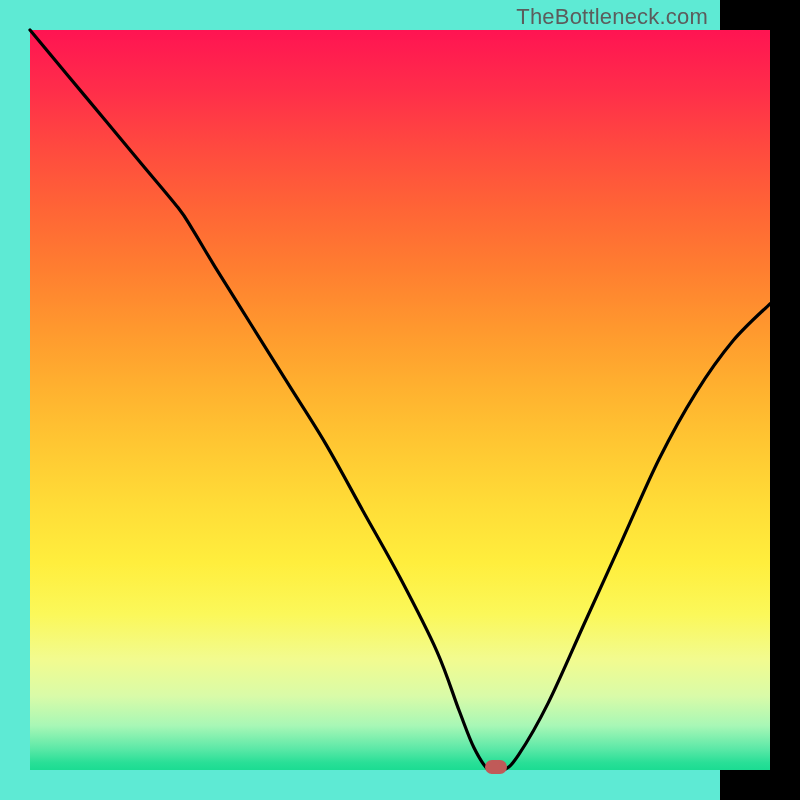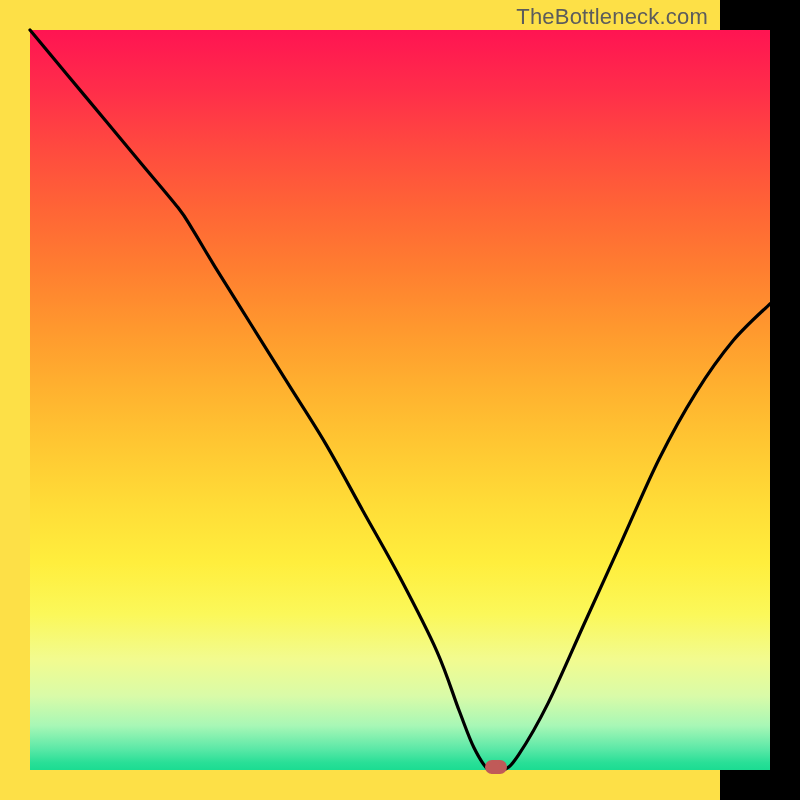--- a/index.html
+++ b/index.html
@@ -1,21 +1,21 @@
 <!DOCTYPE html>
 <html><head>
 <meta charset="utf-8">
 <style>
   * { margin: 0; padding: 0; box-sizing: border-box; }
   html, body { width: 800px; height: 800px; overflow: hidden; background: #000; }
   .frame {
     position: relative;
     width: 720px;
     height: 800px;
-    background: #fde047;
+    background: #5eead4;
     padding-left: 29px;
   }
   .plot-area {
     position: absolute;
     left: 30px;
     top: 30px;
     width: 740px;
     height: 740px;
     background: linear-gradient(to bottom,
       #ff1452 0%,

